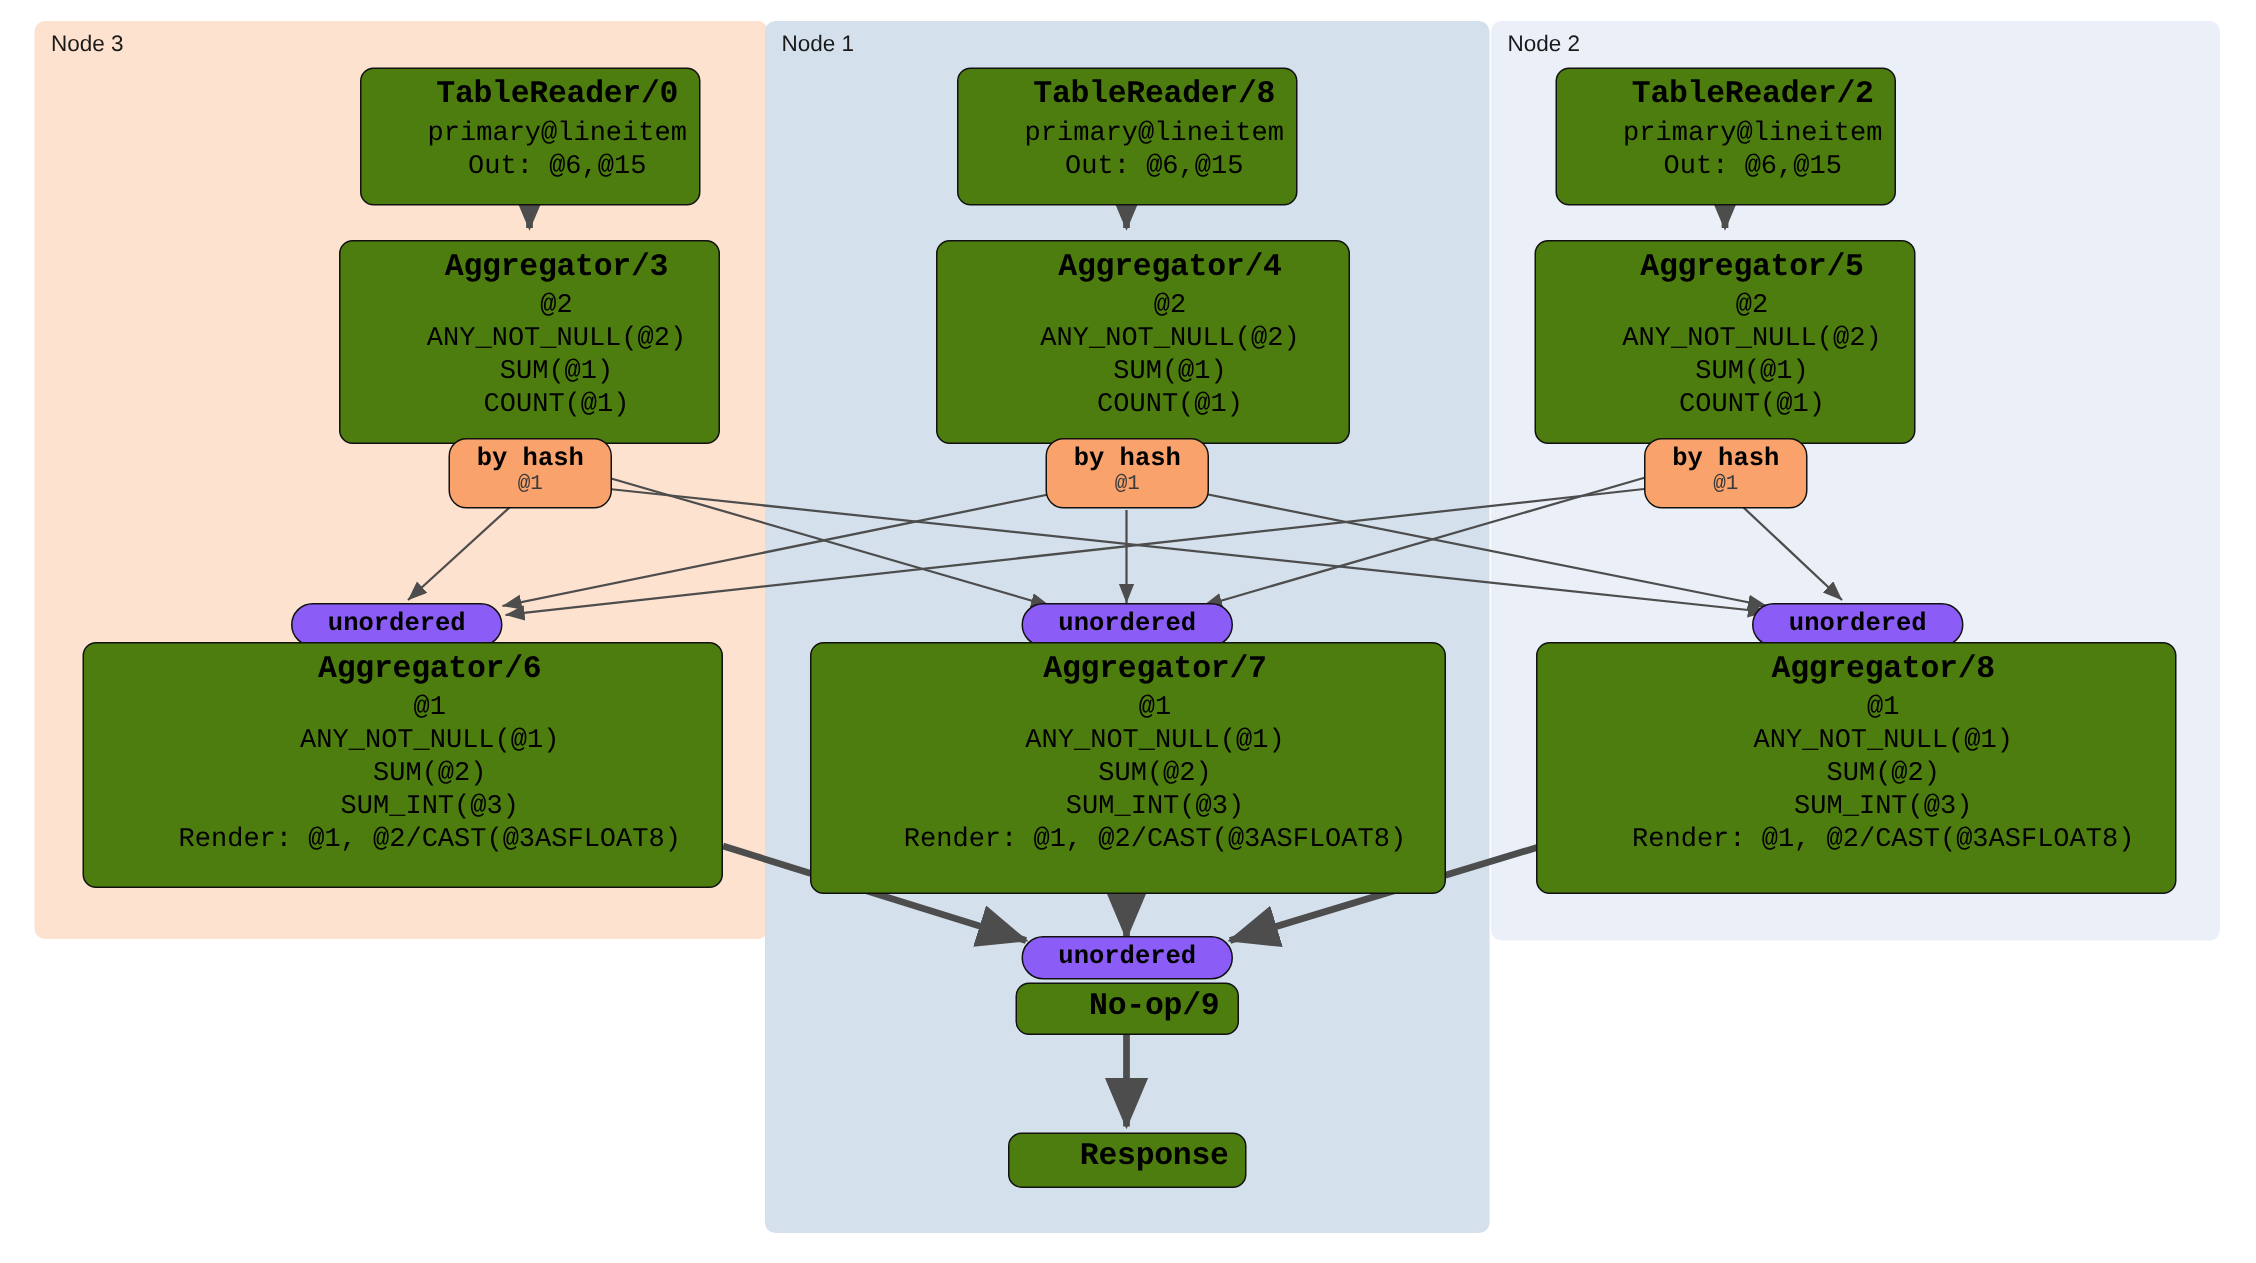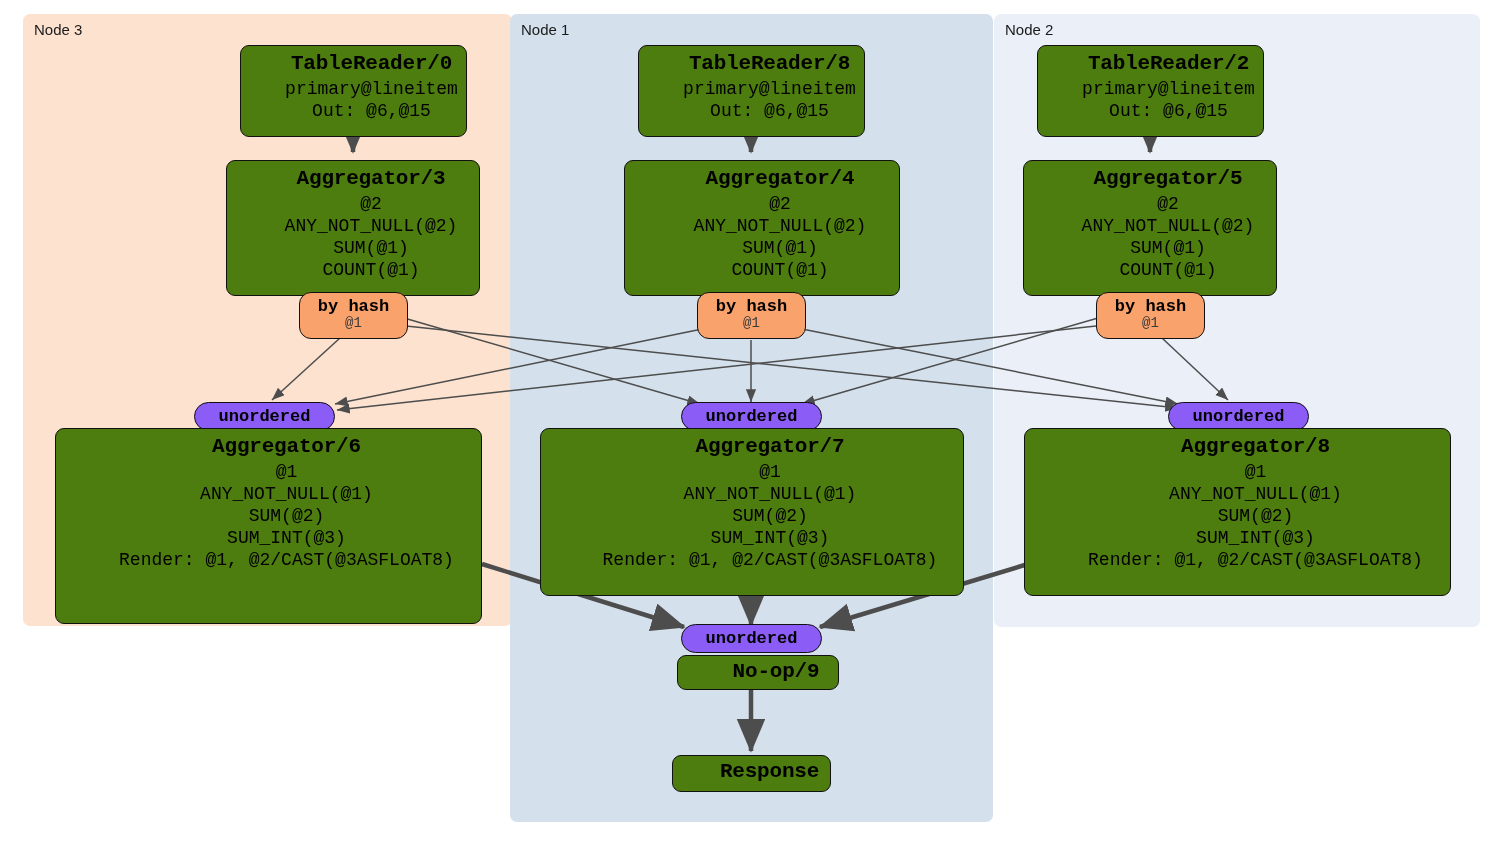--- a/index.html
+++ b/index.html
@@ -176,21 +176,21 @@
 
   <div class="pill hash" style="left:299px; top:292px; width:109px; height:47px;">
     <span class="ttl">by hash</span>
     <span class="sub">@1</span>
   </div>
 
   <div class="pill unordered" style="left:194px; top:402px; width:141px; height:29px;">
     <span>unordered</span>
   </div>
 
-  <div class="proc-box" style="left:55px; top:428px; width:427px; height:196px;">
+  <div class="proc-box" style="left:55px; top:428px; width:427px; height:164px;">
     <span class="ttl">Aggregator/6</span>
     <span class="ln">@1</span>
     <span class="ln">ANY_NOT_NULL(@1)</span>
     <span class="ln">SUM(@2)</span>
     <span class="ln">SUM_INT(@3)</span>
     <span class="ln">Render: @1, @2/CAST(@3ASFLOAT8)</span>
   </div>
 
   <div class="proc-box" style="left:638px; top:45px; width:227px; height:92px;">
     <span class="ttl">TableReader/8</span>
@@ -221,21 +221,21 @@
     <span class="ln">ANY_NOT_NULL(@1)</span>
     <span class="ln">SUM(@2)</span>
     <span class="ln">SUM_INT(@3)</span>
     <span class="ln">Render: @1, @2/CAST(@3ASFLOAT8)</span>
   </div>
 
   <div class="pill unordered" style="left:681px; top:624px; width:141px; height:29px;">
     <span>unordered</span>
   </div>
 
-  <div class="proc-box small" style="left:677px; top:655px; width:162px; height:35px;">
+  <div class="proc-box small" style="left:677px; top:655px; width:149px; height:35px;">
     <span class="ttl">No-op/9</span>
   </div>
 
   <div class="proc-box small" style="left:672px; top:755px; width:159px; height:37px;">
     <span class="ttl">Response</span>
   </div>
 
   <div class="proc-box" style="left:1037px; top:45px; width:227px; height:92px;">
     <span class="ttl">TableReader/2</span>
     <span class="ln">primary@lineitem</span>

